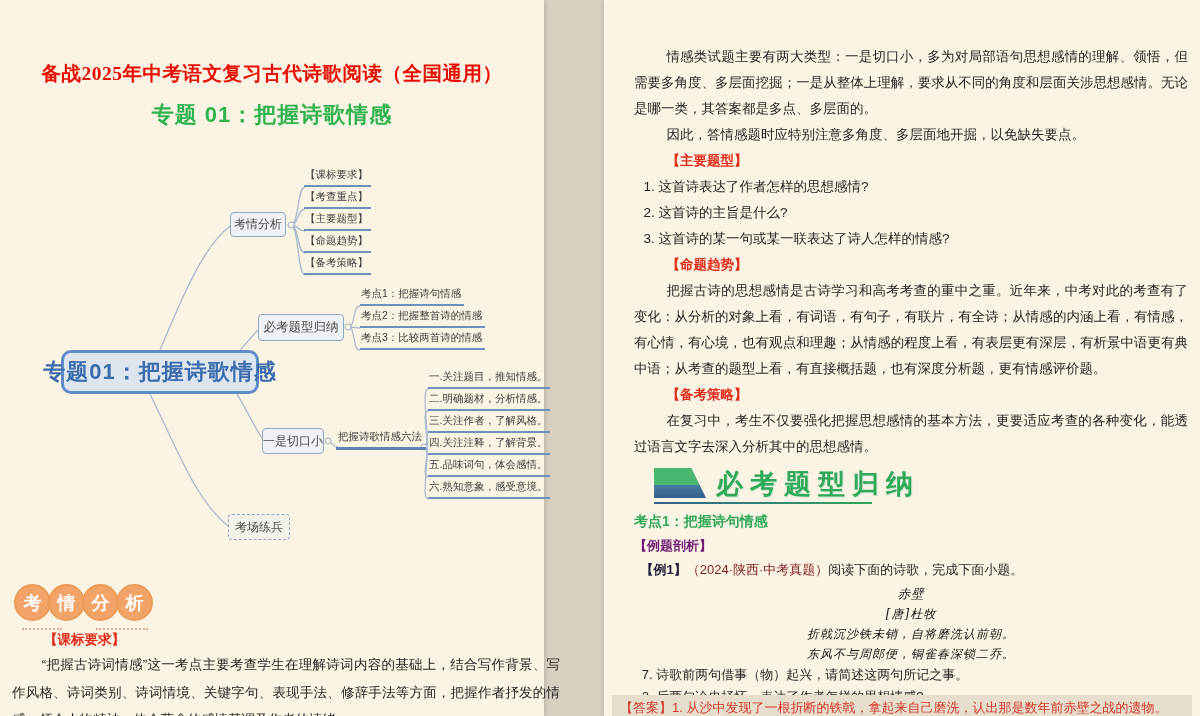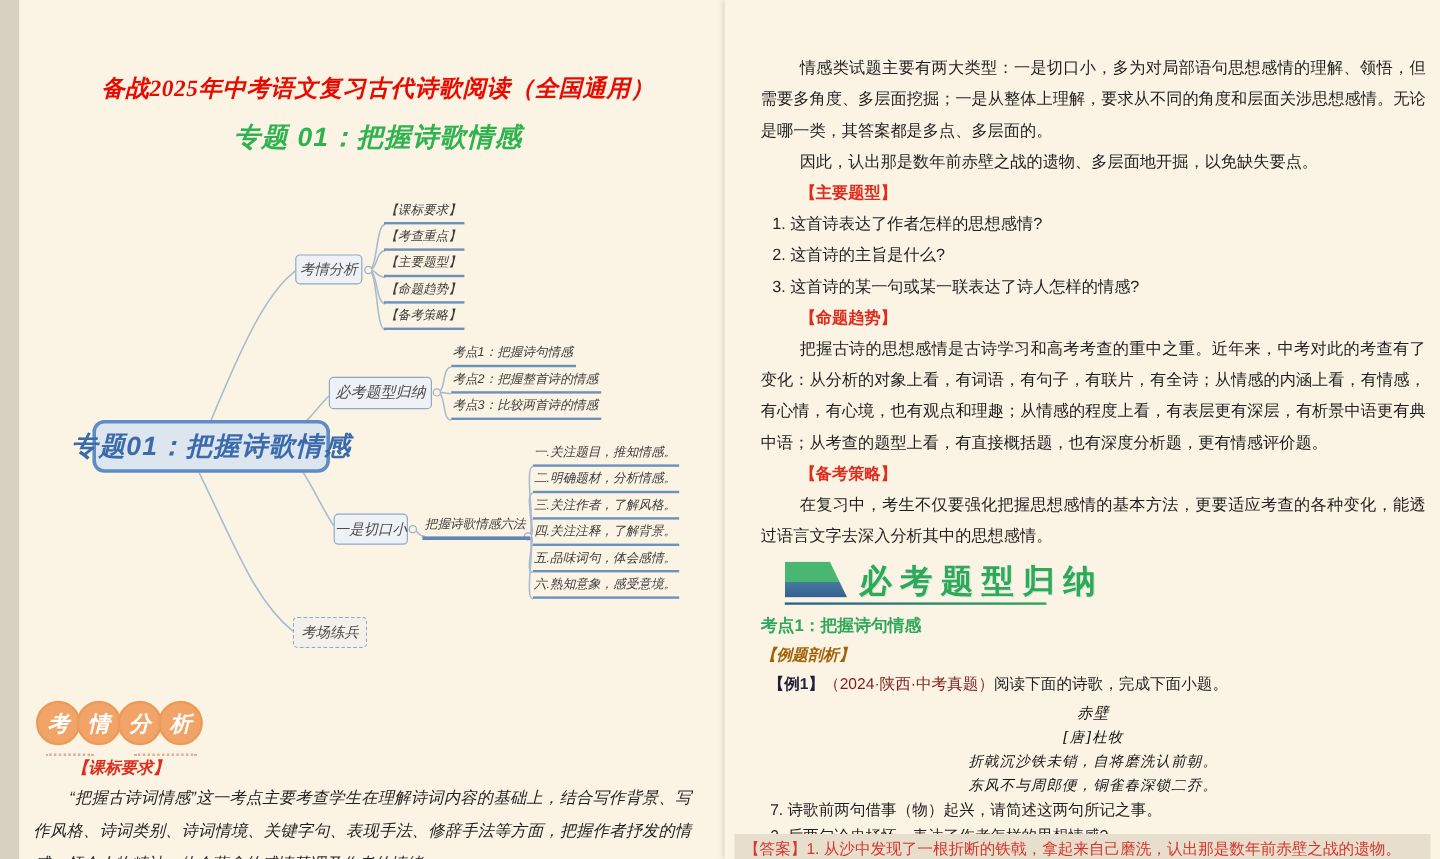--- a/index.html
+++ b/index.html
@@ -1,21 +1,21 @@
 <!DOCTYPE html>
 <html><head>
 <meta charset="utf-8">
 <style>
   * { margin:0; padding:0; box-sizing:border-box; }
   html,body { width:1200px; height:716px; overflow:hidden; }
   body { background:#d8d1c2; font-family:"Liberation Sans", sans-serif; color:#222; }
   .stage { position:relative; width:1200px; height:716px; }
 
   .page { position:absolute; top:0; height:716px; background:#fbf3e3; }
-  .page-left  { left:16px;   width:598px; box-shadow: 2px 0 4px rgba(0,0,0,.12); font-style: italic; }
+  .page-left  { left:0;   width:544px; box-shadow: 2px 0 4px rgba(0,0,0,.12); }
   .page-right { left:604px; width:596px; box-shadow:-2px 0 4px rgba(0,0,0,.10);
                 padding:44px 12px 0 30px; }
 
   
   .doc-title { position:absolute; top:60px; left:0; width:100%; text-align:center;
                font-family:"Liberation Serif", serif; font-weight:bold;
                font-size:19.5px; color:#e80b00; letter-spacing:.5px; }
   .doc-subtitle { position:absolute; top:100px; left:0; width:100%; text-align:center;
                font-weight:bold; font-size:22px; color:#2eb34f; letter-spacing:1px; }
 
@@ -60,21 +60,21 @@
   .banner-shape { position:absolute; left:0; top:2px; width:52px; height:30px;
                   clip-path:polygon(0 0, 72% 0, 100% 100%, 0 100%);
                   background:linear-gradient(to bottom, #49b672 0%, #49b672 58%, #46799f 58%, #32608f 100%); }
   .banner-text { position:absolute; left:62px; top:0; font-family:"Liberation Serif", serif;
                  font-weight:bold; font-size:27px; color:#2fa85a; letter-spacing:7px;
                  text-shadow:1px 1px 0 #cfe8d6; }
   .banner-line { position:absolute; left:0; top:36px; width:218px; height:2px;
                  background:linear-gradient(to right,#32608f,#2fa85a); }
 
   .h-green { font-size:14px; line-height:26px; font-weight:bold; color:#2fa85a; margin-top:2px; }
-  .h-liti  { font-size:13px; line-height:24px; font-weight:bold; color:#a16207;font-style:italic; }
+  .h-liti  { font-size:13px; line-height:24px; font-weight:bold; color:#701a75; }
   .example-line { font-size:13px; line-height:24px; padding-left:.5em; }
   .ex-label  { font-weight:bold; color:#20203c; }
   .ex-source { color:#7f1d1d; }
   .ex-rest   { color:#1f1f1f; }
 
   .poem { text-align:center; font-family:"DejaVu Serif", serif; font-style:italic;
           font-size:12px; line-height:20px; color:#151515; letter-spacing:1px; margin-top:2px; }
   .poem-title { font-size:12.5px; }
 
   .ex-q { font-size:13px; line-height:22px; padding-left:.6em; color:#1f1f1f; }
@@ -157,21 +157,21 @@
     <div class="dotmark dm1"></div>
     <div class="dotmark dm2"></div>
 
     <div class="h-red-left">【课标要求】</div>
     <div class="kebiao-par">“把握古诗词情感”这一考点主要考查学生在理解诗词内容的基础上，结合写作背景、写作风格、诗词类别、诗词情境、关键字句、表现手法、修辞手法等方面，把握作者抒发的情感、领会人物精神、体会蕴含的感情基调及作者的情绪。</div>
   </div>
 
   <div class="page page-right">
 
     <p class="para indent">情感类试题主要有两大类型：一是切口小，多为对局部语句思想感情的理解、领悟，但需要多角度、多层面挖掘；一是从整体上理解，要求从不同的角度和层面关涉思想感情。无论是哪一类，其答案都是多点、多层面的。</p>
-    <p class="para indent">因此，认出那是数年前赤壁之战的遗物、多层面地开掘，以免缺失要点。</p>
+    <p class="para indent">因此，答情感题时应特别注意多角度、多层面地开掘，以免缺失要点。</p>
 
     <p class="h-red">【主要题型】</p>
     <p class="q">1. 这首诗表达了作者怎样的思想感情?</p>
     <p class="q">2. 这首诗的主旨是什么?</p>
     <p class="q">3. 这首诗的某一句或某一联表达了诗人怎样的情感?</p>
 
     <p class="h-red">【命题趋势】</p>
     <p class="para indent">把握古诗的思想感情是古诗学习和高考考查的重中之重。近年来，中考对此的考查有了变化：从分析的对象上看，有词语，有句子，有联片，有全诗；从情感的内涵上看，有情感，有心情，有心境，也有观点和理趣；从情感的程度上看，有表层更有深层，有析景中语更有典中语；从考查的题型上看，有直接概括题，也有深度分析题，更有情感评价题。</p>
 
     <p class="h-red">【备考策略】</p>

